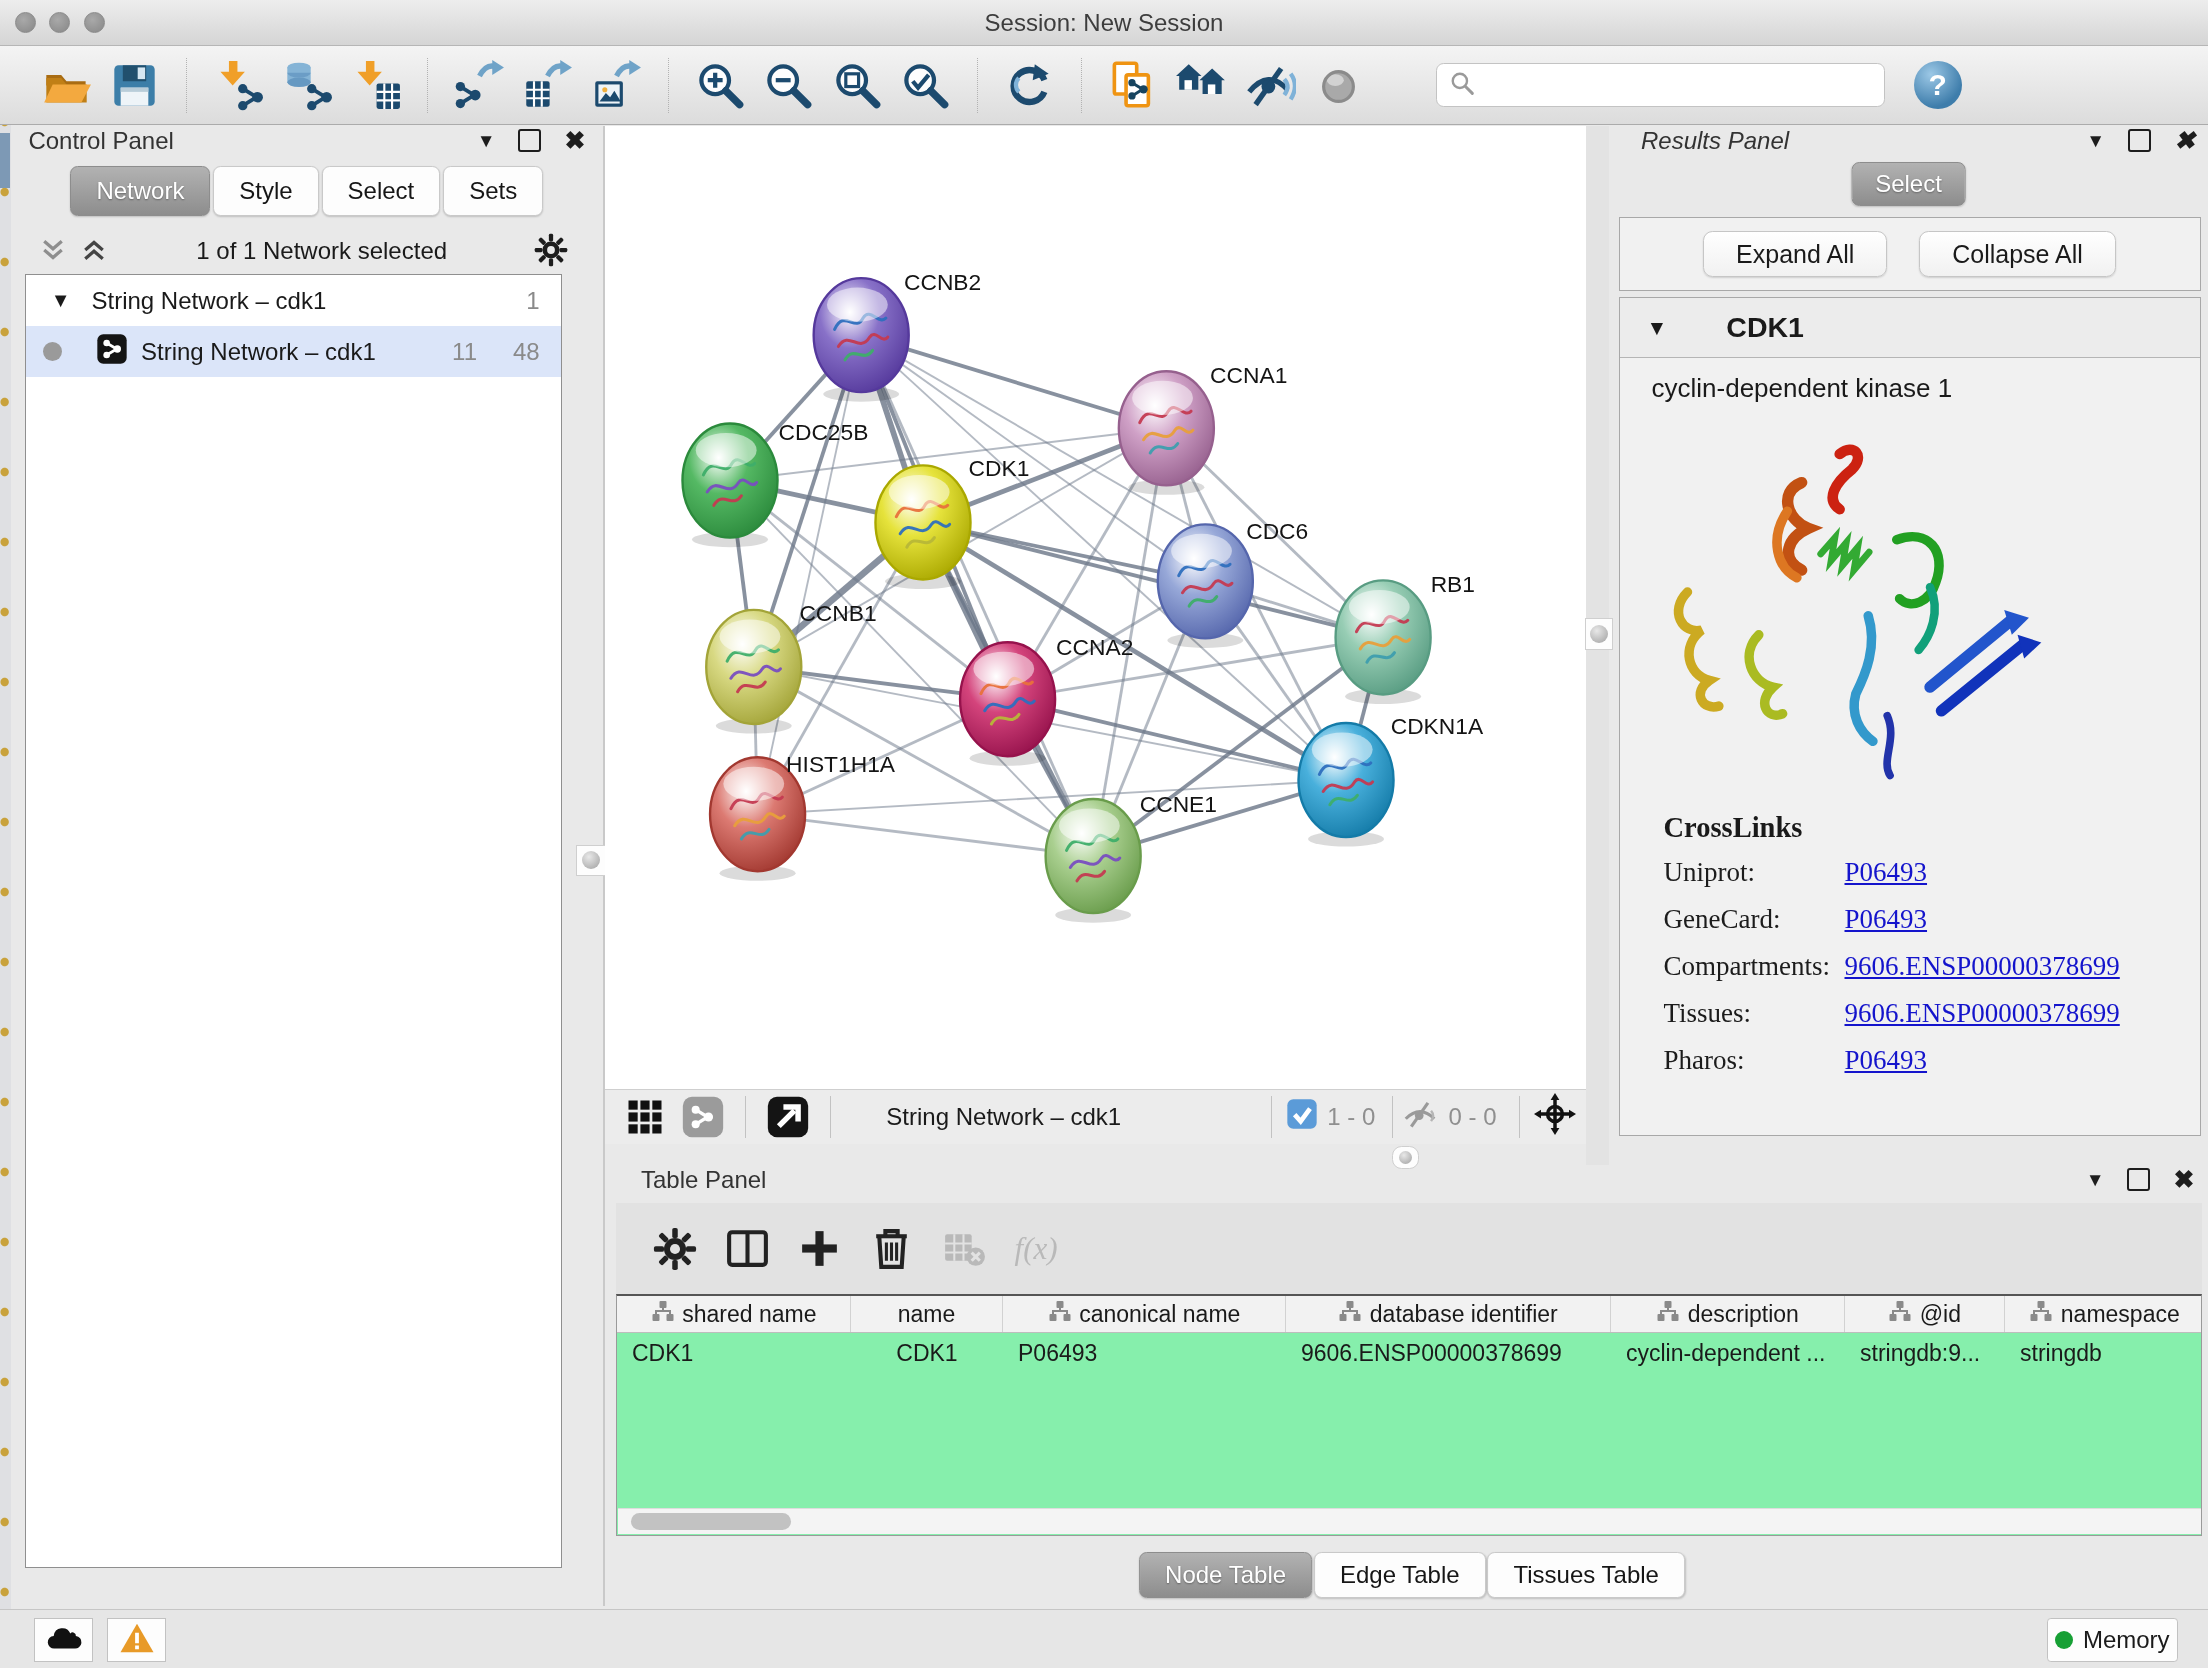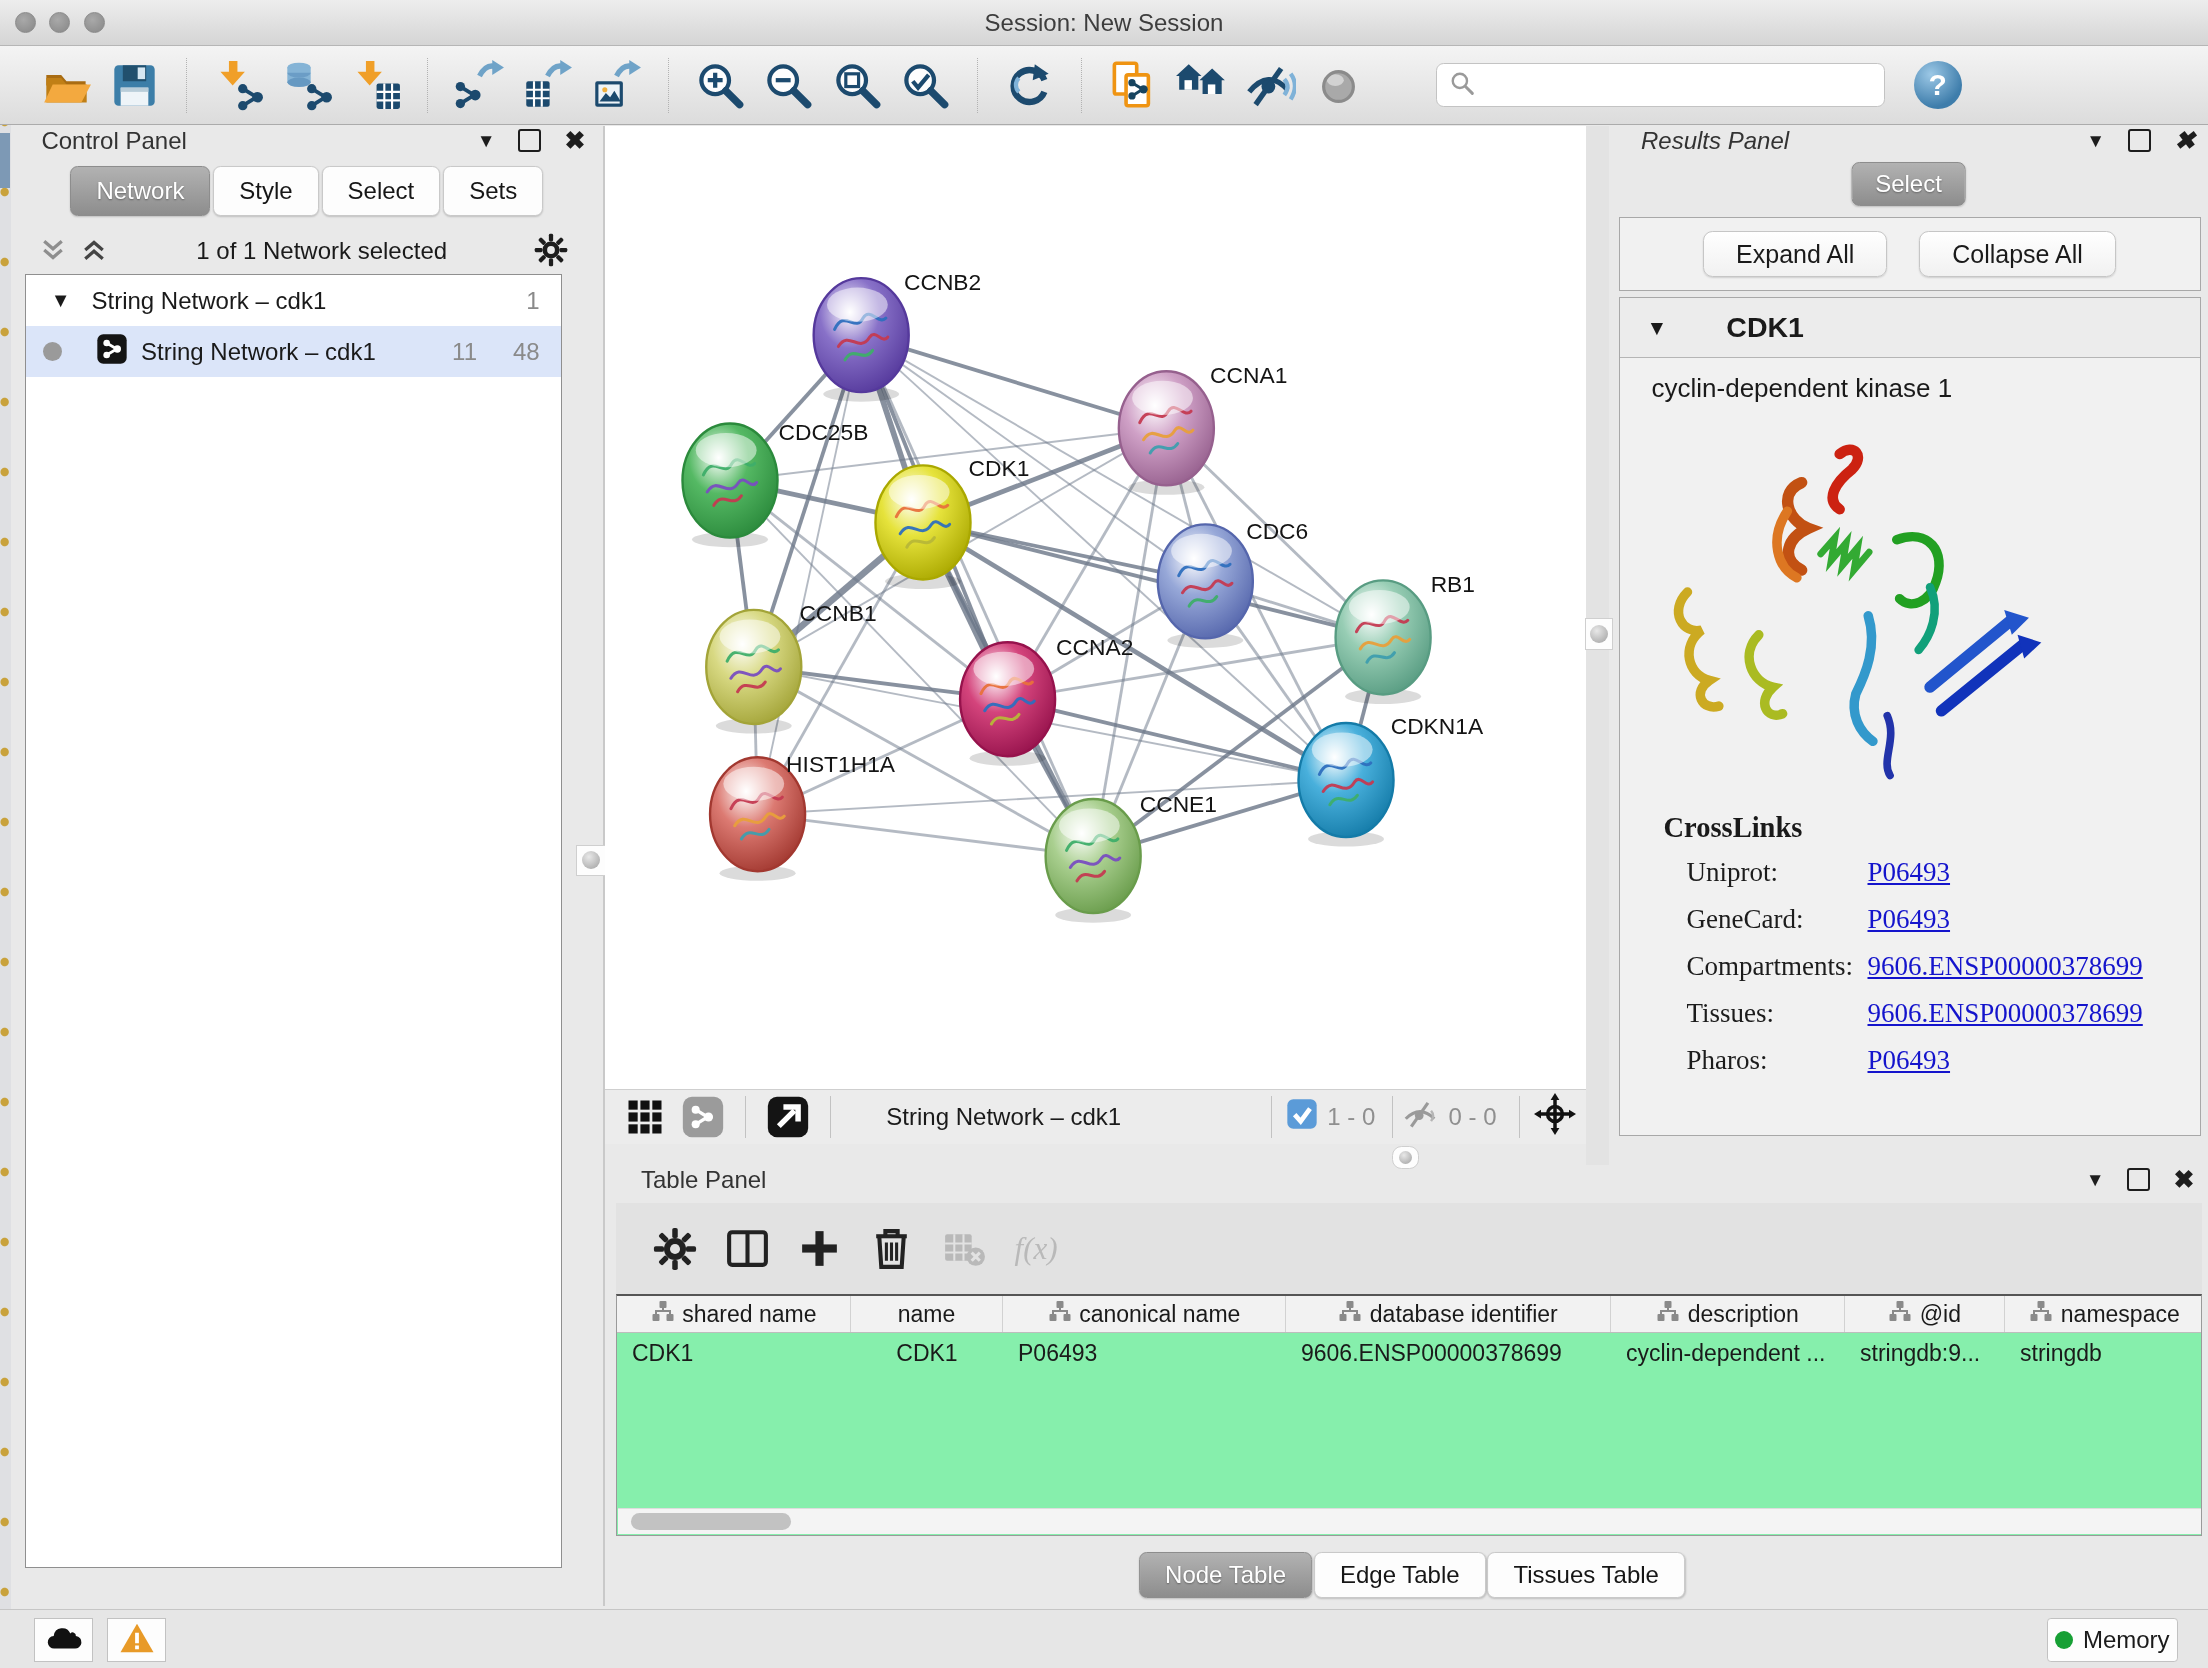--- a/index.html
+++ b/index.html
@@ -64,21 +64,21 @@
     border:1px solid #c6c6c6;border-radius:9.5px;font-size:25px;display:flex;align-items:center;
     box-shadow:0 1px 1.9px rgba(0,0,0,.15);}
   #rp-section{top:171px;height:837px;}
   #rp-gene-head{height:59px;background:#ececec;border-bottom:1px solid #b5b5b5;
     display:flex;align-items:center;}
   #rp-gene-name{font-weight:bold;font-size:28.5px;margin-left:59px;}
   #rp-desc{font-size:26px;margin:15px 0 0 32px;}
   .xl-serif{font-family:"Liberation Serif",serif;}
   #rp-crosslinks{position:absolute;left:44px;top:514px;}
   #xl-head{font-weight:bold;font-size:28.5px;margin-bottom:13.3px;}
-  .xl-row{display:flex;font-size:27px;margin-bottom:16px;margin-left:23px;}
+  .xl-row{display:flex;font-size:27px;margin-bottom:16px;}
   .xl-label{width:181px;color:#1c1c1c;}
   .xl-link{color:#1414cc;text-decoration:underline;}
   
   #table-panel{position:absolute;left:616px;top:1165px;width:1592px;height:440px;}
   #tp-toolbar{position:absolute;left:0;top:38px;width:1586px;height:91px;background:#e2e2e2;
     display:flex;align-items:center;padding-left:23px;box-sizing:border-box;}
   .tp-icon{width:55px;height:55px;display:flex;align-items:center;justify-content:center;margin:0 8.6px;}
   #tp-table{position:absolute;left:0;top:129px;width:1586px;height:242px;background:#86efac;
     border:1px solid #9a9a9a;border-top:2.9px solid #555;box-sizing:border-box;overflow:hidden;}
   #tp-header{display:flex;height:36px;background:#f2f2f2;border-bottom:1px solid #bdbdbd;}
@@ -308,21 +308,21 @@
             <circle cx="20" cy="20" r="12" fill="none" stroke="#9a9a9a" stroke-width="4"></circle>
             <line x1="29" y1="29" x2="41" y2="41" stroke="#9a9a9a" stroke-width="5" stroke-linecap="round"></line>
           </svg>
       </span>
       <input placeholder="" style="">
     </div>
     <div class="help-btn">?</div>
   </div>
 
   <div id="control-panel">
-    <div class="panel-head" style="padding-left:30px;width:574px;box-sizing:border-box;align-items:flex-end;">
+    <div class="panel-head" style="padding-left:17px;width:574px;box-sizing:border-box;align-items:flex-end;">
       <span>Control Panel</span>
       <span class="winctls">
         <span class="ctl-min">▼</span>
         <span class="ctl-max"></span>
         <span class="ctl-close">✖</span>
       </span>
     </div>
     <div id="cp-tabs">
         <div class="tab sel">Network</div>
         <div class="tab">Style</div>

